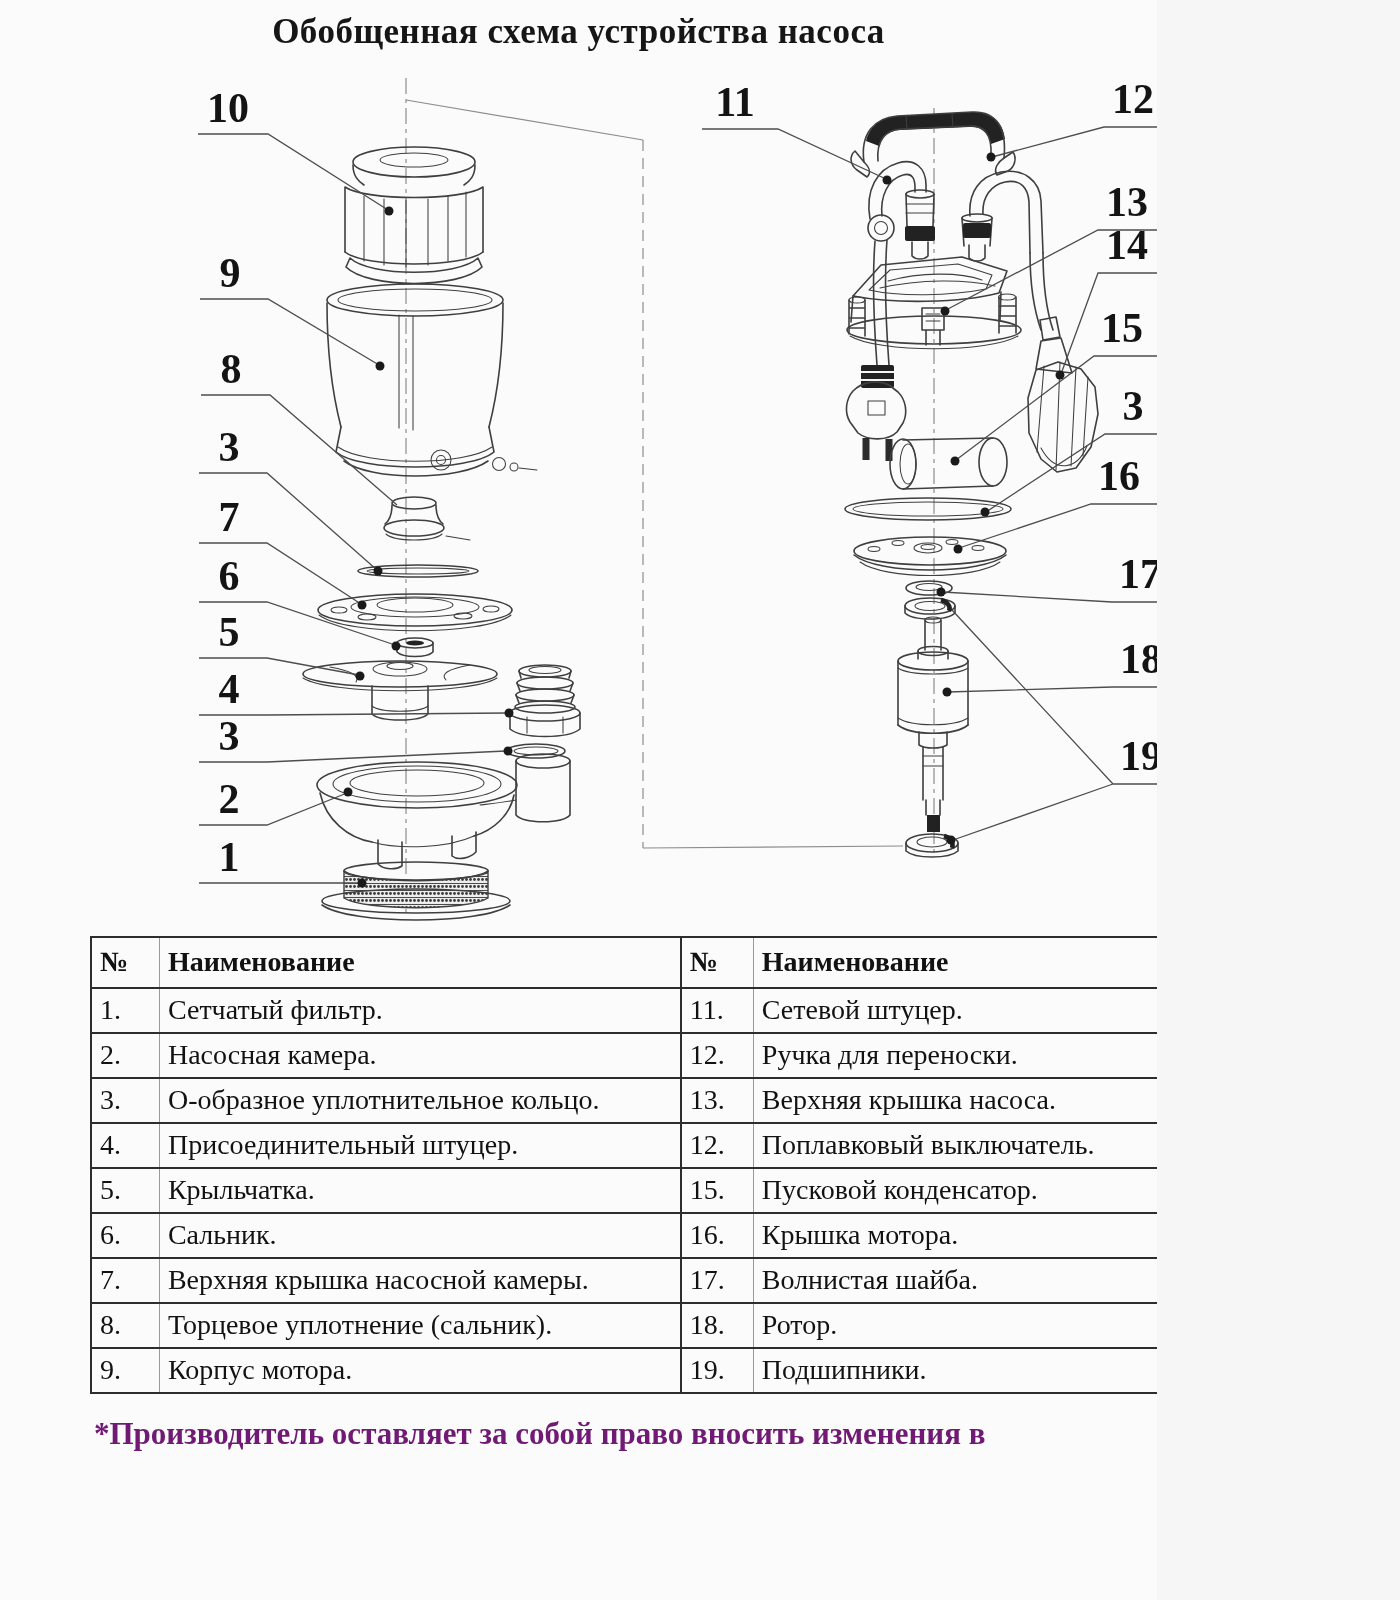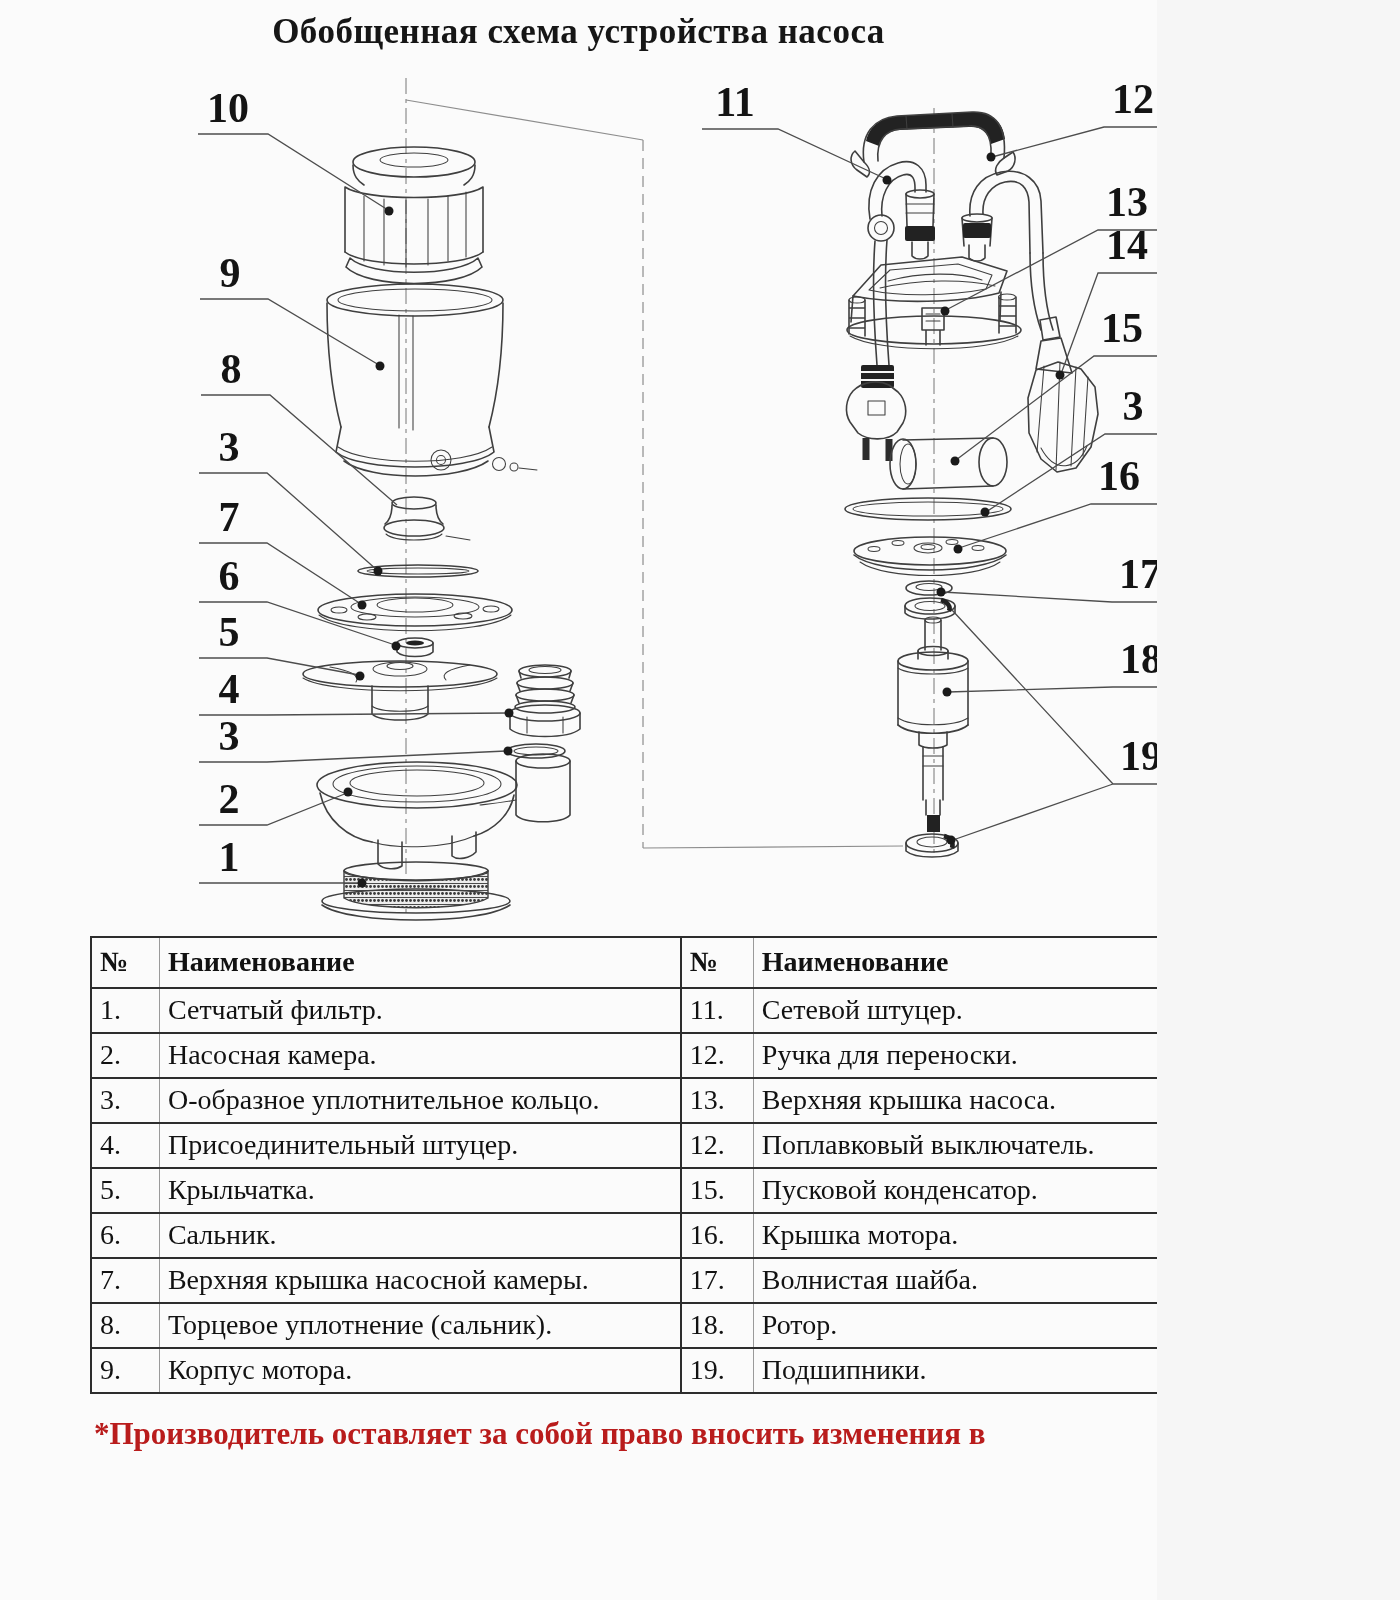--- a/index.html
+++ b/index.html
@@ -26,21 +26,21 @@
                padding:0 6px 2px 8px;text-align:left;vertical-align:middle;
                white-space:nowrap;overflow:hidden;font-weight:400;height:41px;}
   .parts-table th{font-weight:700;height:47px;}
   .parts-table .c-no{width:68px;}
   .parts-table .c-name{width:518px;}
   .parts-table .c-no2{width:72px;border-left:2.4px solid #2d2d2d;}
   .parts-table .c-name2{width:552px;}
   .parts-table{border:2.6px solid #2d2d2d;}
 
   .footnote{position:absolute;left:94px;top:1408px;width:1230px;
-            font-size:31px;font-weight:700;line-height:1.68;color:#b91c1c;}
+            font-size:31px;font-weight:700;line-height:1.68;color:#701a75;}
 </style>
 </head>
 <body>
 
 <div class="page">
 
   <div class="title">Обобщенная схема устройства насоса</div>
 
   <svg class="diagram" width="1400" height="930" viewBox="0 0 1400 930">
     <defs>

